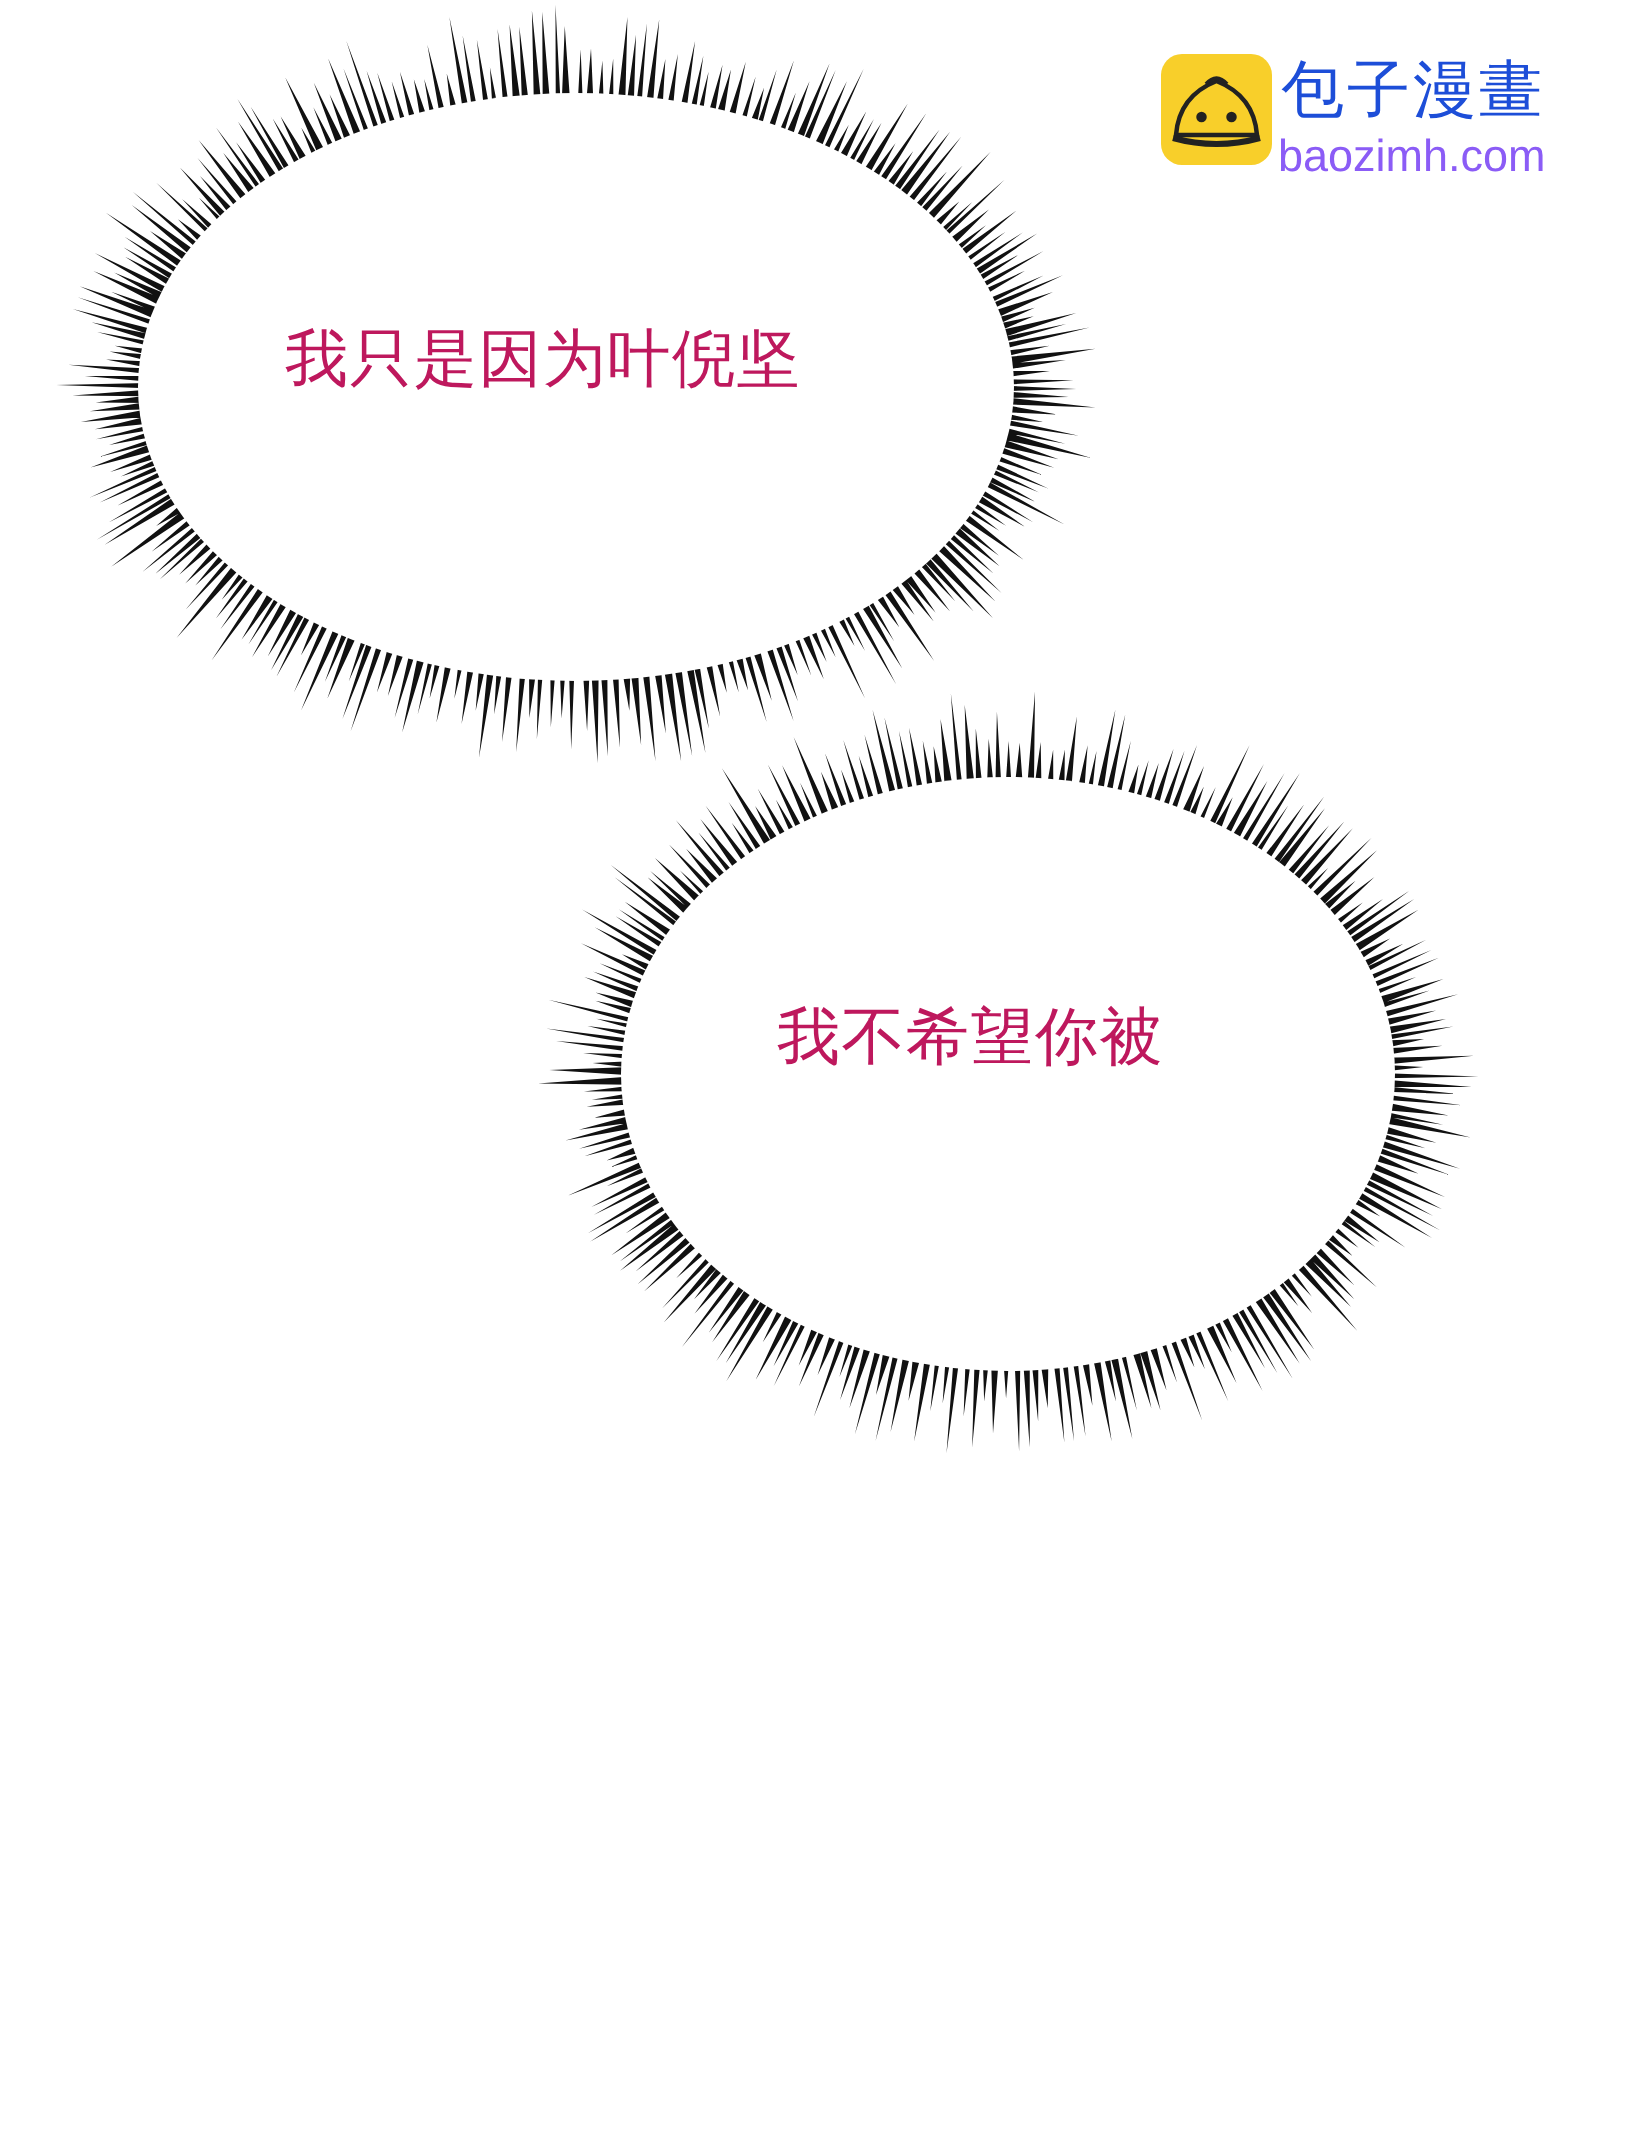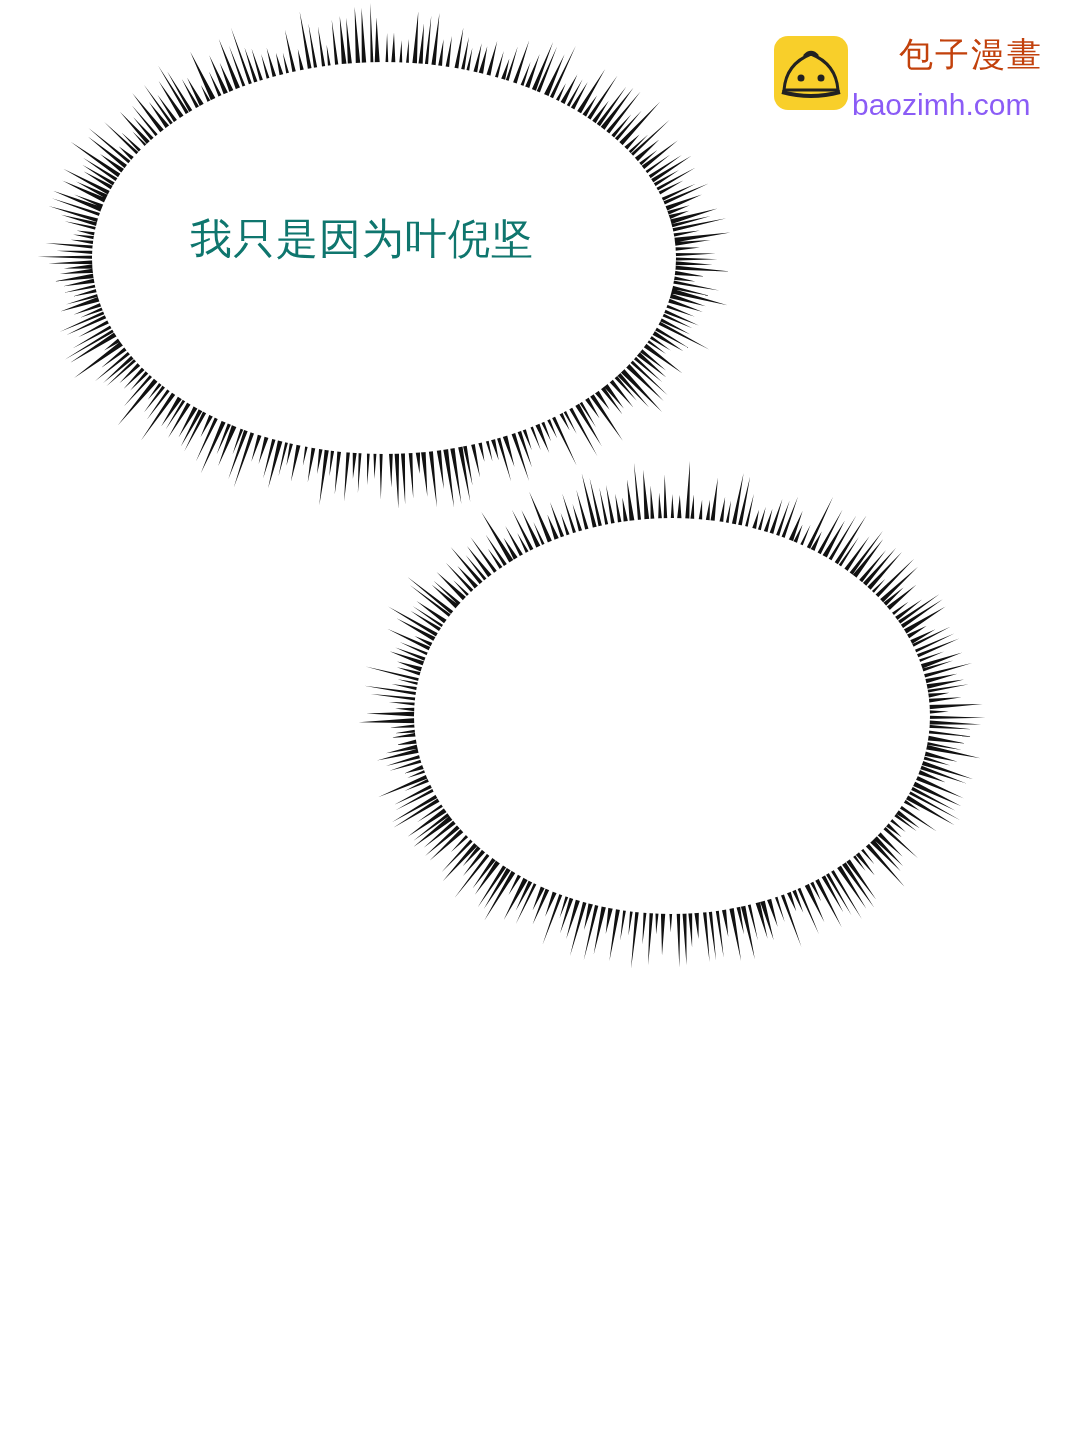--- a/index.html
+++ b/index.html
@@ -3,34 +3,34 @@
   <meta charset="utf-8">
   <style>
     html, body { margin: 0; padding: 0; }
     body {
       width: 1088px; height: 1435px; position: relative; overflow: hidden;
       background: #ffffff;
       font-family: "DejaVu Sans", "Liberation Sans", sans-serif;
     }
     #bubbles-svg { position: absolute; left: 0; top: 0; }
     .bubble-text {
-      position: absolute; color: #0f766e; font-size: 42px; line-height: 58px;
+      position: absolute; color: #be185d; font-size: 42px; line-height: 58px;
       letter-spacing: 1px; white-space: nowrap;
     }
     .bubble-text .line { display: block; }
     .watermark {
       position: absolute; left: 774px; top: 36px; width: 300px; height: 80px;
     }
     .wm-logo {
       position: absolute; left: 0; top: 0; width: 74px; height: 74px;
       background: #f8cf2a; border-radius: 14px;
     }
     .wm-title {
-      position: absolute; left: 80px; top: -4px; font-size: 34px; color: #c2410c;
-      letter-spacing: 2px; font-family: "DejaVu Sans", sans-serif; margin-left: 45px;
+      position: absolute; left: 80px; top: -4px; font-size: 42px; color: #1d4ed8;
+      letter-spacing: 2px; font-family: "DejaVu Sans", sans-serif;
     }
     .wm-url {
       position: absolute; left: 78px; top: 52px; font-size: 30px; color: #8b5cf6;
       font-family: "Liberation Sans", sans-serif;
     }
   </style>
 </head>
 <body>
 
 <svg id="bubbles-svg" width="1088" height="1435" viewBox="0 0 1088 1435">
@@ -42,20 +42,21 @@
       <path d="M924.0 718.9L985.6 717.7L924.0 715.5ZM923.8 724.5L981.1 724.6L924.0 719.9ZM923.5 727.8L971.9 729.3L923.8 724.2ZM923.0 733.1L974.5 736.9L923.4 729.7ZM922.0 740.0L965.7 743.6L922.8 734.6ZM921.3 744.1L962.1 749.9L921.9 740.8ZM920.4 748.5L980.5 758.3L921.4 743.4ZM918.8 754.7L957.6 761.8L920.1 749.7ZM917.8 758.2L950.3 765.5L918.9 754.6ZM916.2 763.4L973.3 779.2L917.6 759.0ZM914.8 767.4L966.5 783.4L916.1 763.6ZM912.8 772.6L945.8 782.5L914.7 767.6ZM910.6 777.8L963.6 798.2L912.4 773.6ZM907.8 783.7L961.4 806.2L910.1 778.9ZM905.9 787.4L955.5 810.7L907.6 784.0ZM903.8 791.2L960.3 820.3L905.4 788.4ZM900.8 796.4L954.7 825.3L903.2 792.3ZM898.5 800.1L920.2 811.0L900.9 796.3ZM895.0 805.4L936.9 831.6L897.0 802.4ZM891.1 810.8L919.7 828.2L894.3 806.5ZM889.5 812.9L916.8 831.3L891.6 810.1ZM885.4 818.1L905.7 831.9L887.9 815.0ZM881.1 823.1L901.7 837.3L884.6 819.1ZM878.9 825.6L917.8 858.1L881.3 822.8ZM873.2 831.5L902.7 856.7L876.6 828.0ZM869.2 835.5L902.9 866.1L872.9 831.8ZM865.9 838.5L900.7 871.3L870.0 834.7ZM861.8 842.3L904.8 887.1L865.2 839.2ZM857.1 846.2L874.6 864.5L859.7 844.1ZM851.8 850.5L874.8 875.5L855.7 847.4ZM849.2 852.5L865.6 870.9L852.0 850.3ZM842.7 857.2L876.2 899.8L846.6 854.4ZM838.5 860.1L874.1 907.5L842.6 857.2ZM833.7 863.2L866.5 909.1L837.9 860.5ZM827.9 866.8L861.8 919.1L830.8 865.0ZM822.9 869.7L851.5 915.3L826.1 867.9ZM818.5 872.2L843.4 912.4L822.4 870.0ZM812.3 875.5L841.7 927.3L816.1 873.5ZM807.2 878.0L821.2 901.6L811.0 876.1ZM801.9 880.5L824.4 922.2L806.6 878.3ZM795.0 883.5L818.9 934.3L798.1 882.2ZM789.6 885.8L803.3 912.8L793.9 884.0ZM784.3 887.9L796.3 911.6L789.1 886.0ZM778.8 889.9L801.5 947.2L782.1 888.7ZM772.8 892.0L784.7 921.9L775.8 890.9ZM764.9 894.5L777.7 927.0L769.8 892.9ZM758.2 896.4L773.7 940.3L763.5 894.9ZM753.7 897.6L767.6 938.8L758.9 896.2ZM746.3 899.4L757.9 940.4L749.5 898.7ZM739.4 901.0L754.9 959.4L744.3 899.9ZM735.0 901.9L744.0 934.5L739.4 901.0ZM728.1 903.2L741.1 961.0L732.9 902.3ZM720.6 904.4L728.3 937.1L725.6 903.6ZM714.8 905.2L723.7 957.7L718.2 904.7ZM707.9 906.0L716.0 960.6L711.5 905.6ZM702.2 906.6L709.6 961.9L706.0 906.2ZM693.5 907.3L698.5 938.9L698.9 906.9ZM687.7 907.6L692.1 947.6L692.2 907.4ZM682.1 907.9L686.5 964.9L686.5 907.7ZM676.4 908.0L679.4 967.7L680.2 907.9ZM669.0 908.0L670.7 932.4L672.6 908.0ZM660.8 907.8L662.0 955.7L665.7 907.9ZM655.3 907.6L656.1 934.4L659.2 907.8ZM649.7 907.3L648.1 965.0L653.6 907.5ZM643.7 906.8L642.4 944.4L647.2 907.1ZM635.7 906.0L631.0 968.8L639.5 906.4ZM630.4 905.4L628.4 935.7L633.8 905.8ZM623.7 904.4L620.2 940.8L627.0 904.9ZM616.7 903.3L609.4 961.1L621.1 904.0ZM608.9 901.9L605.7 933.9L614.3 902.9ZM602.6 900.6L593.7 954.6L607.4 901.6ZM596.2 899.1L583.7 960.6L599.9 900.0ZM589.5 897.4L584.0 930.0L594.9 898.8ZM584.4 896.0L569.9 956.3L588.3 897.1ZM577.2 893.9L566.2 939.0L581.9 895.3ZM571.2 892.0L560.0 933.5L575.4 893.3ZM567.1 890.6L559.6 918.0L570.5 891.7ZM561.2 888.4L542.5 944.7L564.5 889.6ZM554.5 885.8L545.1 916.7L559.2 887.7ZM547.7 883.0L532.6 924.4L551.8 884.7ZM542.8 880.8L532.5 910.4L547.5 882.9ZM536.3 877.7L515.8 924.1L539.2 879.1ZM531.1 875.1L515.7 910.8L535.2 877.2ZM525.9 872.4L503.7 920.0L530.7 874.9ZM520.4 869.3L508.5 894.9L524.2 871.5ZM514.4 865.8L484.2 920.8L518.4 868.2ZM509.7 862.8L483.8 908.9L514.0 865.5ZM506.0 860.4L477.6 907.4L509.5 862.7ZM499.1 855.6L474.9 894.7L503.5 858.7ZM495.6 853.0L472.5 888.5L499.4 855.8ZM490.5 849.1L454.5 898.1L493.2 851.2ZM485.4 845.0L463.0 875.9L489.1 848.0ZM481.1 841.2L462.7 866.2L484.8 844.5ZM478.0 838.4L442.5 881.6L481.6 841.8ZM474.3 835.0L441.5 872.2L476.8 837.4ZM469.9 830.6L450.8 852.2L472.6 833.3ZM464.6 825.0L429.5 860.8L467.8 828.4ZM461.3 821.2L425.1 856.1L464.3 824.7ZM457.5 816.7L423.7 847.7L460.4 820.2ZM453.8 812.0L413.4 847.1L457.2 816.4ZM452.0 809.5L413.1 841.0L454.3 812.6ZM448.5 804.7L407.6 836.8L451.5 808.9ZM446.1 801.0L417.0 822.3L447.9 803.8ZM442.5 795.2L393.3 827.8L444.7 798.8ZM440.5 791.8L391.9 822.2L442.5 795.2ZM437.4 786.0L396.0 809.9L439.0 789.1ZM435.4 782.0L394.2 804.7L437.2 785.6ZM432.7 776.2L404.5 790.9L434.3 779.7ZM431.2 772.6L378.0 797.3L432.9 776.5ZM429.3 767.7L407.2 778.0L430.6 771.1ZM427.5 762.6L404.4 773.6L429.3 767.8ZM426.0 757.7L389.6 770.8L427.1 761.2ZM424.8 753.2L386.0 765.9L425.8 757.0ZM423.3 747.1L376.9 760.4L424.4 751.8ZM422.5 743.1L385.9 753.2L423.5 748.0ZM421.6 738.1L396.1 745.1L422.5 743.3ZM420.8 731.8L391.1 737.8L421.4 736.3ZM420.5 728.7L394.6 733.2L420.9 732.4ZM420.2 723.8L389.3 727.7L420.4 727.5ZM420.0 717.7L358.7 722.3L420.2 723.2ZM420.0 711.4L366.2 713.4L420.0 716.8ZM420.2 707.5L395.1 708.6L420.0 711.9ZM420.6 702.8L388.8 702.0L420.3 706.2ZM421.1 697.9L370.7 694.0L420.7 701.3ZM421.9 692.7L364.1 685.7L421.4 695.9ZM422.7 687.8L391.6 684.0L422.1 691.4ZM423.7 683.2L397.5 679.2L423.0 686.4ZM424.6 679.4L365.5 666.5L423.9 682.5ZM426.3 673.2L396.9 667.2L425.1 677.5ZM427.8 668.5L397.0 661.6L426.2 673.7ZM429.8 663.1L389.5 651.3L428.1 667.8ZM431.2 659.5L395.3 647.6L429.7 663.2ZM433.2 654.7L399.7 642.1L431.9 657.8ZM435.7 649.3L387.3 628.8L433.9 653.1ZM437.9 644.9L414.6 636.1L435.6 649.6ZM440.7 639.8L396.5 618.2L438.4 644.0ZM442.9 636.1L388.1 606.4L440.8 639.6ZM446.1 631.0L410.4 610.8L443.9 634.4ZM448.1 627.9L412.5 606.1L446.4 630.6ZM451.7 622.9L416.5 601.1L448.7 627.0ZM455.5 617.8L409.8 584.9L453.4 620.5ZM458.0 614.7L407.2 576.7L455.5 617.8ZM463.3 608.5L431.7 584.8L459.7 612.6ZM465.2 606.4L433.5 580.7L462.5 609.3ZM470.4 600.8L436.6 572.0L466.8 604.6ZM473.2 598.1L453.3 580.3L470.8 600.4ZM477.6 593.9L445.8 562.8L474.8 596.5ZM482.3 589.7L457.4 565.9L478.3 593.3ZM486.5 586.1L450.6 546.9L483.3 588.8ZM490.4 582.9L465.6 555.0L487.6 585.2ZM495.3 579.1L466.9 546.0L491.5 582.1ZM500.4 575.5L470.4 537.1L497.3 577.7ZM506.0 571.6L487.8 548.5L502.6 573.9ZM510.3 568.8L485.7 534.7L506.8 571.0ZM516.6 564.9L481.3 512.1L512.2 567.6ZM521.1 562.3L503.4 537.4L516.3 565.1ZM526.1 559.5L505.2 525.9L522.5 561.5ZM531.7 556.5L517.3 533.1L528.2 558.4ZM536.3 554.3L511.9 509.7L532.7 556.1ZM543.2 551.0L521.4 510.1L538.5 553.2ZM547.3 549.2L533.4 521.9L544.1 550.6ZM554.4 546.2L529.1 491.4L549.9 548.1ZM561.4 543.5L547.3 514.5L556.2 545.5ZM566.4 541.7L550.0 502.1L562.5 543.1ZM571.8 539.8L560.7 513.0L568.1 541.1ZM578.0 537.9L562.2 493.4L574.6 538.9ZM584.1 536.1L572.5 503.8L580.2 537.2ZM590.3 534.4L576.3 489.7L586.5 535.4ZM598.3 532.4L581.7 473.2L594.0 533.4ZM603.4 531.3L589.6 478.1L599.6 532.1ZM609.6 530.0L599.3 487.4L606.2 530.7ZM616.0 528.8L606.0 485.1L611.9 529.5ZM622.8 527.7L615.2 493.8L618.5 528.4ZM629.2 526.8L622.4 497.5L623.9 527.5ZM635.4 526.0L627.0 479.3L629.9 526.7ZM641.8 525.4L633.9 462.3L638.3 525.7ZM649.9 524.7L643.1 469.8L644.6 525.1ZM655.0 524.4L650.5 485.5L650.6 524.7ZM662.5 524.1L659.1 492.5L658.0 524.3ZM667.6 524.0L664.6 474.3L663.6 524.1ZM674.4 524.0L672.4 494.0L670.4 524.0ZM681.9 524.1L679.8 495.1L676.5 524.0ZM689.3 524.4L690.0 461.0L684.8 524.2ZM694.3 524.7L693.8 494.6L689.6 524.5ZM702.2 525.4L702.1 499.8L697.7 525.0ZM709.6 526.1L709.9 499.7L704.7 525.6ZM714.2 526.7L717.9 477.5L709.6 526.1ZM722.8 527.9L725.1 496.9L718.2 527.2ZM728.0 528.8L731.0 500.6L724.5 528.2ZM735.1 530.1L743.6 473.0L730.6 529.3ZM740.8 531.3L750.2 476.2L736.7 530.4ZM746.6 532.6L753.9 493.8L743.5 531.9ZM755.2 534.8L759.0 509.7L750.2 533.5ZM759.6 536.0L765.8 506.8L756.0 535.0ZM766.2 537.9L772.5 508.7L761.7 536.6ZM771.7 539.7L782.4 499.1L767.5 538.3ZM777.5 541.7L789.7 500.5L773.9 540.4ZM782.8 543.6L798.0 496.6L779.3 542.3ZM791.2 546.9L802.7 510.7L786.2 544.9ZM795.2 548.5L802.6 524.4L790.7 546.6ZM800.6 550.9L810.5 524.7L797.6 549.6ZM807.7 554.3L833.1 496.7L804.1 552.5ZM812.4 556.6L821.8 531.5L807.5 554.1ZM818.1 559.6L842.6 509.4L814.5 557.7ZM824.1 563.0L844.9 520.6L819.3 560.3ZM828.6 565.6L856.3 515.5L825.5 563.8ZM834.8 569.5L866.6 515.3L831.3 567.3ZM838.0 571.6L858.9 536.9L835.2 569.8ZM844.4 576.0L869.5 536.2L840.6 573.4ZM849.3 579.6L882.8 531.0L846.0 577.1ZM853.1 582.6L883.3 538.9L848.9 579.3ZM858.6 587.0L886.1 550.1L855.2 584.2ZM862.5 590.4L896.2 547.7L858.9 587.3ZM866.9 594.3L901.9 552.1L863.2 591.0ZM870.1 597.4L885.4 578.7L867.5 594.9ZM874.2 601.4L914.4 558.5L871.3 598.5ZM879.1 606.6L918.0 566.8L875.6 602.9ZM882.1 610.0L903.7 587.2L878.7 606.2ZM885.5 614.1L916.3 584.7L882.2 610.1ZM889.5 619.1L908.5 601.7L887.1 616.0ZM893.0 623.8L922.0 599.4L890.2 620.0ZM895.4 627.2L939.6 593.9L893.2 624.1ZM898.3 631.5L942.8 599.3L895.8 627.7ZM901.6 636.9L945.6 606.5L898.7 632.2ZM904.3 641.7L926.7 625.7L901.6 637.0ZM907.2 647.0L935.5 629.2L904.8 642.5ZM908.4 649.5L950.8 626.5L906.9 646.5ZM910.9 654.9L954.3 633.4L909.5 651.9ZM913.0 659.8L959.2 638.5L911.5 656.3ZM914.7 664.3L944.1 651.4L913.5 661.2ZM916.9 670.8L962.3 652.6L915.2 665.7ZM917.7 673.4L953.1 660.4L916.6 669.9ZM919.4 679.3L972.1 662.9L918.3 675.4ZM920.7 684.9L957.4 673.7L919.5 680.0ZM921.8 690.3L964.0 679.4L920.7 685.1ZM922.3 693.8L968.9 684.3L921.8 690.4ZM923.0 698.9L949.4 692.7L922.3 693.7ZM923.5 703.4L961.6 697.2L923.0 698.9ZM923.9 709.7L982.6 703.9L923.6 705.1ZM924.0 714.2L948.8 711.4L923.9 710.0Z" fill="#111"></path>
       <ellipse cx="672" cy="716" rx="258" ry="198" fill="#fff"></ellipse>
     </g>
   </svg>
 
 <div class="bubble-text" id="bt0" style="left: 190px; top: 210px;">
   <span class="line">我只是因为叶倪坚</span>
 </div>
 
 <div class="bubble-text" id="bt1" style="left: 518px; top: 662px;">
+  <span class="line">我不希望你被</span>
 </div>
 
 <div class="watermark">
   <div class="wm-logo">
     <svg width="74" height="74" viewBox="0 0 74 74">
       <path d="M10 54 Q12 28 37 18 Q62 28 64 54 Z" fill="#f8cf2a" stroke="#222" stroke-width="3"></path>
       <path d="M30 20 Q37 12 44 20" fill="none" stroke="#222" stroke-width="2.5"></path>
       <path d="M8 56 Q37 64 66 56" fill="none" stroke="#222" stroke-width="4"></path>
       <circle cx="27" cy="42" r="3.5" fill="#222"></circle>
       <circle cx="47" cy="42" r="3.5" fill="#222"></circle>

